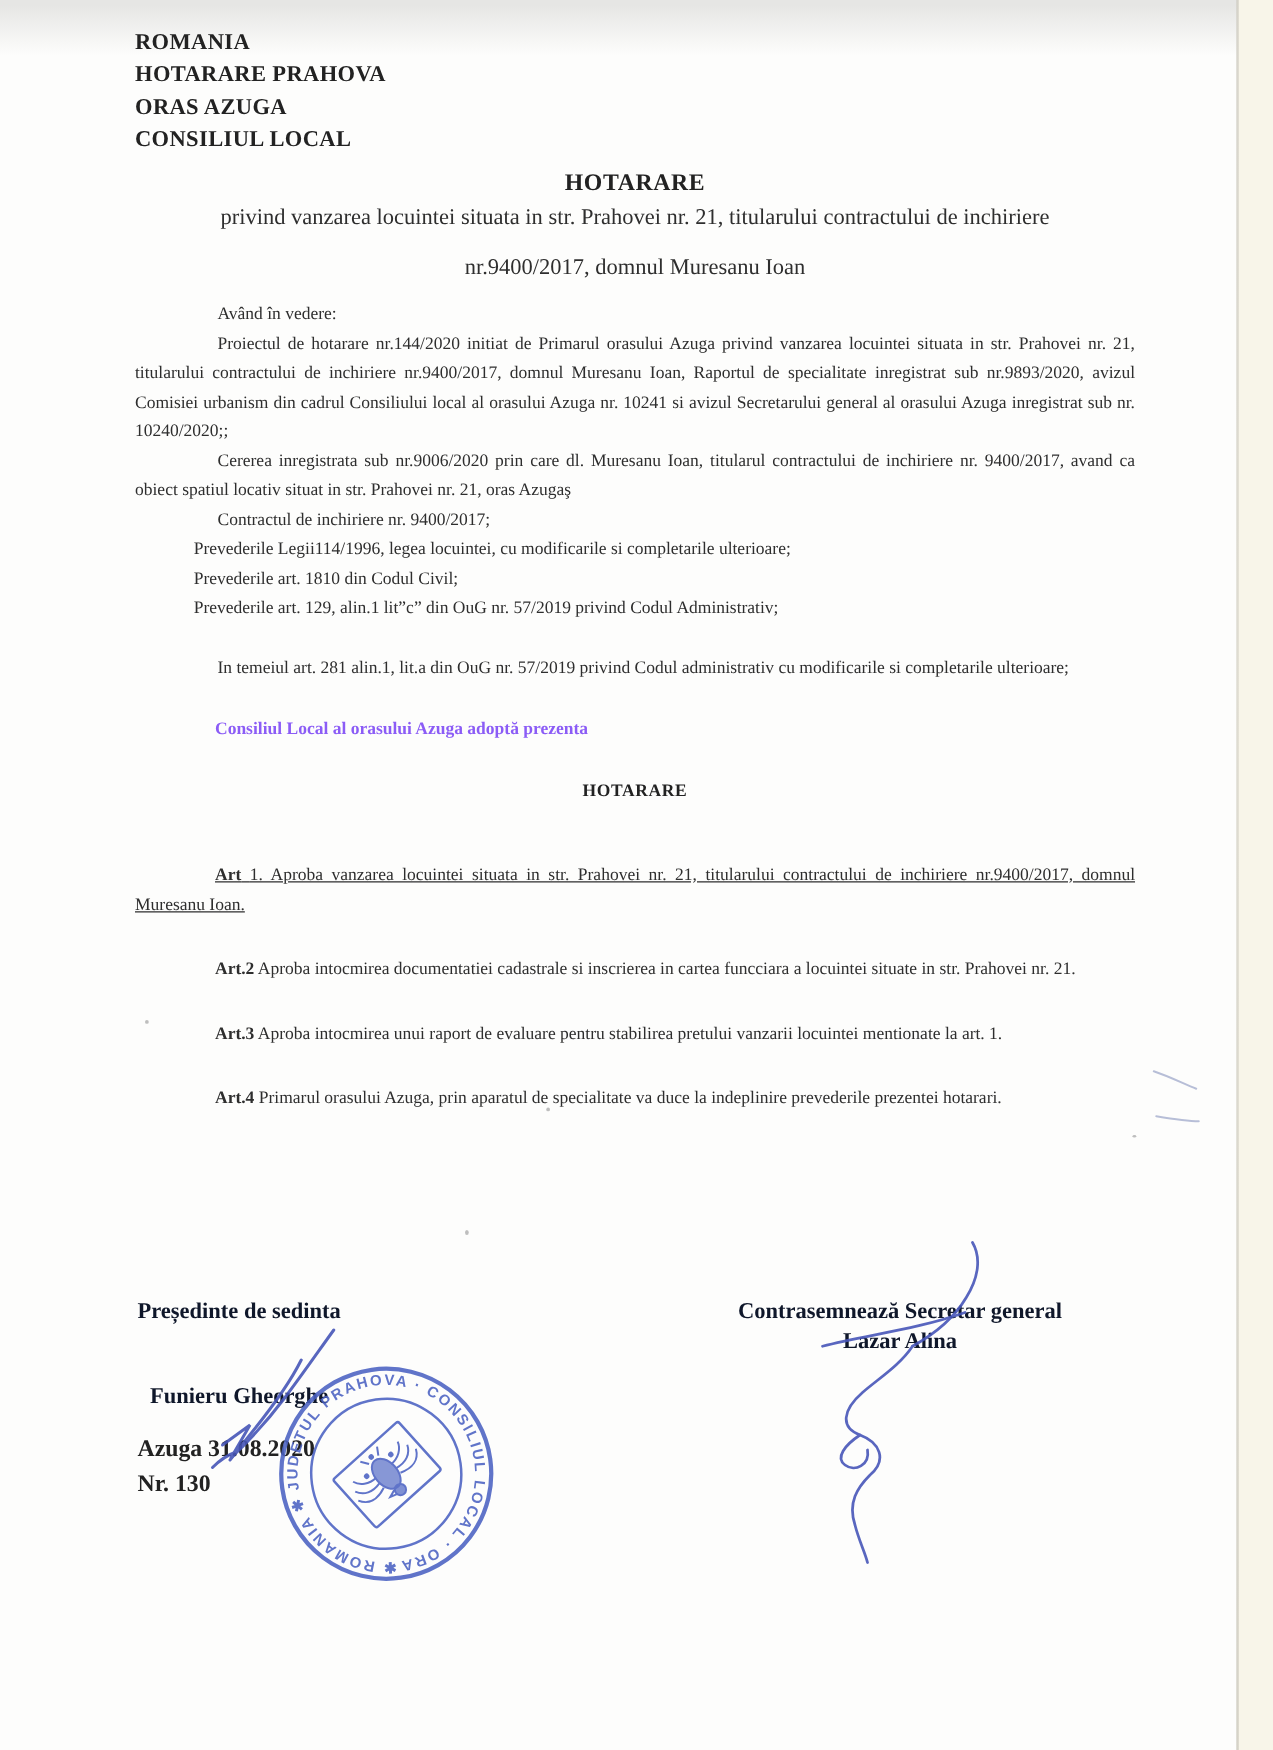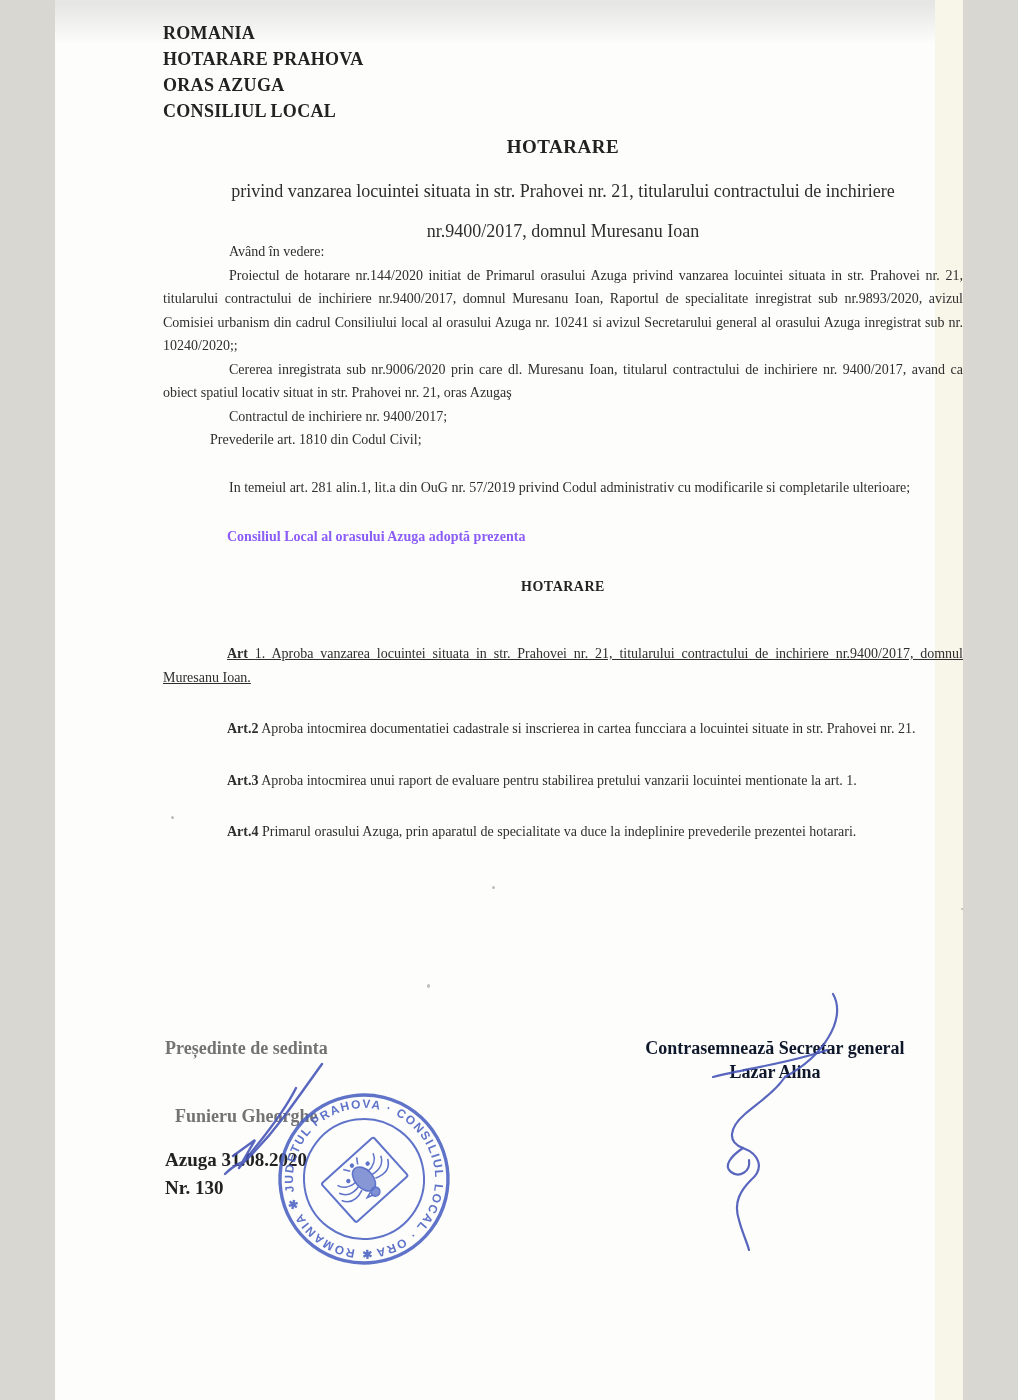--- a/index.html
+++ b/index.html
@@ -1,56 +1,56 @@
 <!DOCTYPE html>
 <html><head>
 <meta charset="utf-8">
 <style>
   html,body{margin:0;padding:0;background:#d9d7d2;}
   .page{
     position:relative;
-    width:908px;height:1400px;
+    width:1018px;height:1400px;
     margin:0 auto;
     background:#fdfdfc;
     overflow:hidden;
     font-family:"Liberation Serif","DejaVu Serif",serif;
     color:#2e2e2e;
   }
   
   .scan-top-band{position:absolute;left:0;top:0;width:100%;height:52px;
     background:linear-gradient(#e6e6e4 8%,rgba(255,255,255,0) 85%);}
   .paper-edge-strip{position:absolute;top:0;right:0;width:28px;height:1400px;
     background:#f8f5e9;}
   .paper-edge-line{position:absolute;top:0;left:989px;width:2px;height:1400px;
     background:linear-gradient(#cfccc2,#d8d5c9 40%,#ccc9bd);opacity:.8;}
   .speck{position:absolute;background:#8a8a8a;border-radius:50%;opacity:.55;}
 
   .doc-header{position:absolute;left:108px;top:20px;font-weight:bold;
     font-size:18px;line-height:26px;color:#222;letter-spacing:.3px;}
   .title-block{position:absolute;left:108px;top:136px;width:800px;text-align:center;}
   .doc-title{font-weight:bold;font-size:19px;letter-spacing:.5px;color:#222;}
-  .doc-subtitle{font-size:18px;line-height:24px;color:#2e2e2e;margin-top:21px;}
+  .doc-subtitle{font-size:18px;line-height:24px;color:#2e2e2e;margin-top:3px;}
 
   .content{position:absolute;left:108px;top:240px;width:800px;
     font-size:14px;line-height:23.5px;}
   .content p{margin:0;}
   .jus{text-align:justify;}
   .ind{text-indent:66px;}
   .ind-sm{text-indent:47px;}
   .b{font-weight:bold;}
   .p-temeiul{margin-top:24px !important;}
   .p-adopt{margin-top:26px !important;text-indent:64px;font-weight:bold;color:#8b5cf6;}
   .p-decision{margin-top:26px !important;text-align:center;font-weight:bold;
     letter-spacing:.5px;color:#222;}
   .article{text-indent:64px;}
   .art-1{margin-top:44px !important;text-decoration:underline;}
   .art-n{margin-top:28px !important;}
 
   .sig-left{position:absolute;left:110px;top:1036px;font-weight:bold;font-size:18px;
-    line-height:24px;color:#737373;}
+    line-height:24px;color:#0f172a;}
   .sig-left .sig-name{padding-left:10px;margin-top:44px;}
   .sig-right{position:absolute;left:570px;top:1036px;width:300px;font-weight:bold;
     font-size:18px;line-height:24px;color:#0f172a;text-align:center;}
   .footer-block{position:absolute;left:110px;top:1146px;font-weight:bold;
     font-size:19px;line-height:28px;color:#222;}
 
   .ink{position:absolute;pointer-events:none;}
 </style>
 </head>
 <body>
@@ -72,21 +72,23 @@
     <div class="doc-title">HOTARARE</div>
     <div class="doc-subtitle">privind vanzarea locuintei situata in str. Prahovei nr. 21, titularului contractului de inchiriere</div>
     <div class="doc-subtitle" style="margin-top:16px;">nr.9400/2017,  domnul Muresanu Ioan</div>
   </div>
 
   <div class="content">
     <p class="ind">Având în vedere:</p>
     <p class="jus ind">Proiectul de hotarare nr.144/2020 initiat de Primarul orasului Azuga privind vanzarea locuintei situata in str. Prahovei nr. 21, titularului contractului de inchiriere nr.9400/2017,  domnul Muresanu Ioan, Raportul de specialitate inregistrat sub nr.9893/2020, avizul Comisiei urbanism din cadrul Consiliului local al orasului Azuga nr. 10241 si avizul Secretarului general al orasului Azuga inregistrat sub nr. 10240/2020;;</p>
     <p class="jus ind">Cererea inregistrata sub nr.9006/2020 prin care dl. Muresanu Ioan, titularul contractului de inchiriere nr. 9400/2017, avand ca obiect spatiul locativ situat in str. Prahovei nr. 21, oras Azugaş</p>
     <p class="ind">Contractul de inchiriere nr. 9400/2017;</p>
+    <p class="ind-sm">Prevederile Legii114/1996, legea locuintei, cu modificarile si completarile ulterioare;</p>
     <p class="ind-sm">Prevederile art. 1810 din Codul  Civil;</p>
+    <p class="ind-sm">Prevederile art. 129, alin.1 lit”c” din OuG nr. 57/2019 privind Codul Administrativ;</p>
     <p class="jus ind p-temeiul">In temeiul art. 281 alin.1, lit.a din OuG nr. 57/2019 privind Codul administrativ cu modificarile si completarile ulterioare;</p>
     <p class="p-adopt">Consiliul Local al orasului Azuga adoptă prezenta</p>
     <p class="p-decision">HOTARARE</p>
 
     <p class="jus article art-1">
       <span class="b">Art</span>
       <span>1. Aproba vanzarea locuintei situata in str. Prahovei nr. 21, titularului contractului de inchiriere nr.9400/2017,  domnul Muresanu Ioan.</span>
     </p>
     <p class="jus article art-n">
       <span class="b">Art.2</span>

